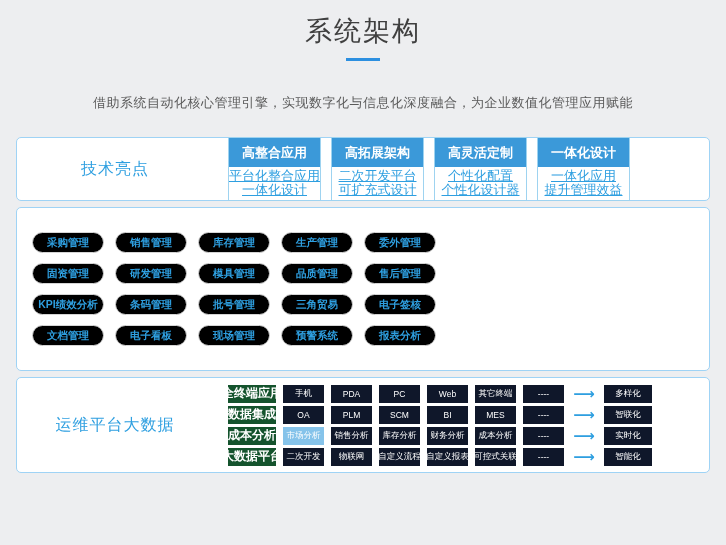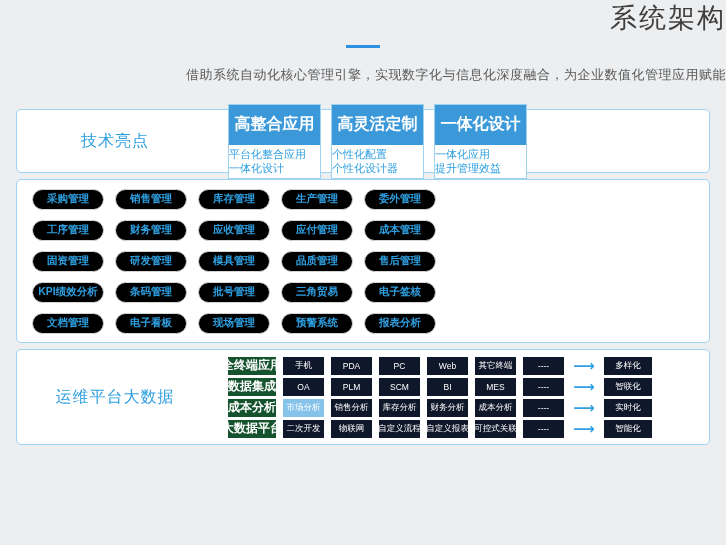--- a/index.html
+++ b/index.html
@@ -5,24 +5,24 @@
   * { margin: 0; padding: 0; box-sizing: border-box; }
   html,body { width: 726px; height: 545px; }
   body {
     font-family: "Liberation Sans", "DejaVu Sans", sans-serif;
     background: #edeef0;
     overflow: hidden;
   }
   .page { width: 726px; height: 545px; }
 
   
-  .header { text-align: right; }
+  .header { text-align: center; padding-top: 13px; }
   .title { font-size: 27px; font-weight: 500; color: #3f3f3f; letter-spacing: 2px; }
   .title-underline { width: 34px; height: 3px; background: #2c8fe0; margin: 9px auto 0; }
-  .subtitle { font-size: 13px; color: #5a5a5a; margin-top: 18px; letter-spacing: 0.5px; }
+  .subtitle { font-size: 13px; color: #5a5a5a; margin-top: 33px; letter-spacing: 0.5px; }
 
   
   .panels { margin: 25px 16px 0; }
   .panel {
     background: #ffffff;
     border: 1px solid #9fd3f5;
     border-radius: 5px;
     display: flex;
     align-items: center;
     margin-bottom: 6px;
@@ -47,26 +47,26 @@
     font-size: 10.5px;
     display: flex; align-items: center; justify-content: center;
     cursor: pointer;
   }
 
   
   .panel-2 { height: 64px; }
   .cards-row { display: flex; gap: 10px; }
   .card { width: 93px; border: 1px solid #9ed3f0; background: #fff; }
   .card-header {
-    height: 40px; background: #3b99d9; color: #fff;
-    font-size: 16px; font-weight: bold;
+    height: 29px; background: #3b99d9; color: #fff;
+    font-size: 13px; font-weight: bold;
     display: flex; align-items: center; justify-content: center;
   }
   .card-body { padding: 2px 0 3px; }
-  .card-line { font-size: 11px; color: #2e9fe0; text-align: left; line-height: 14px; }
+  .card-line { font-size: 13px; color: #2e9fe0; text-align: center; line-height: 14px; text-decoration: underline; }
 
   
   .panel-3 { height: 164px; }
   .grid-rows { display: flex; flex-direction: column; gap: 10px; }
   .grid-row { display: flex; gap: 11px; }
   .btn-outline {
     width: 72px; height: 21px;
     border: 1px solid #d5d5d5; border-radius: 11px;
     background: #000000; color: #2e9fe0;
     font-size: 10.5px; font-weight: bold;
@@ -120,20 +120,27 @@
       <div class="panel-label">技术亮点</div>
       <div class="panel-content cards-row">
         <div class="card">
           <div class="card-header">高整合应用</div>
           <div class="card-body">
             <div class="card-line">平台化整合应用</div>
             <div class="card-line">一体化设计</div>
           </div>
         </div>
         <div class="card">
+          <div class="card-header">高拓展架构</div>
+          <div class="card-body">
+            <div class="card-line">二次开发平台</div>
+            <div class="card-line">可扩充式设计</div>
+          </div>
+        </div>
+        <div class="card">
           <div class="card-header">高灵活定制</div>
           <div class="card-body">
             <div class="card-line">个性化配置</div>
             <div class="card-line">个性化设计器</div>
           </div>
         </div>
         <div class="card">
           <div class="card-header">一体化设计</div>
           <div class="card-body">
             <div class="card-line">一体化应用</div>
@@ -144,27 +151,20 @@
     </div>
 
     <div class="panel panel-3">
       <div class="panel-content grid-rows">
         <div class="grid-row">
           <div class="btn-outline">采购管理</div>
           <div class="btn-outline">销售管理</div>
           <div class="btn-outline">库存管理</div>
           <div class="btn-outline">生产管理</div>
           <div class="btn-outline">委外管理</div>
-        </div>
-        <div class="grid-row">
-          <div class="btn-outline">工序管理</div>
-          <div class="btn-outline">财务管理</div>
-          <div class="btn-outline">应收管理</div>
-          <div class="btn-outline">应付管理</div>
-          <div class="btn-outline">成本管理</div>
         </div>
         <div class="grid-row">
           <div class="btn-outline">固资管理</div>
           <div class="btn-outline">研发管理</div>
           <div class="btn-outline">模具管理</div>
           <div class="btn-outline">品质管理</div>
           <div class="btn-outline">售后管理</div>
         </div>
         <div class="grid-row">
           <div class="btn-outline">KPI绩效分析</div>

